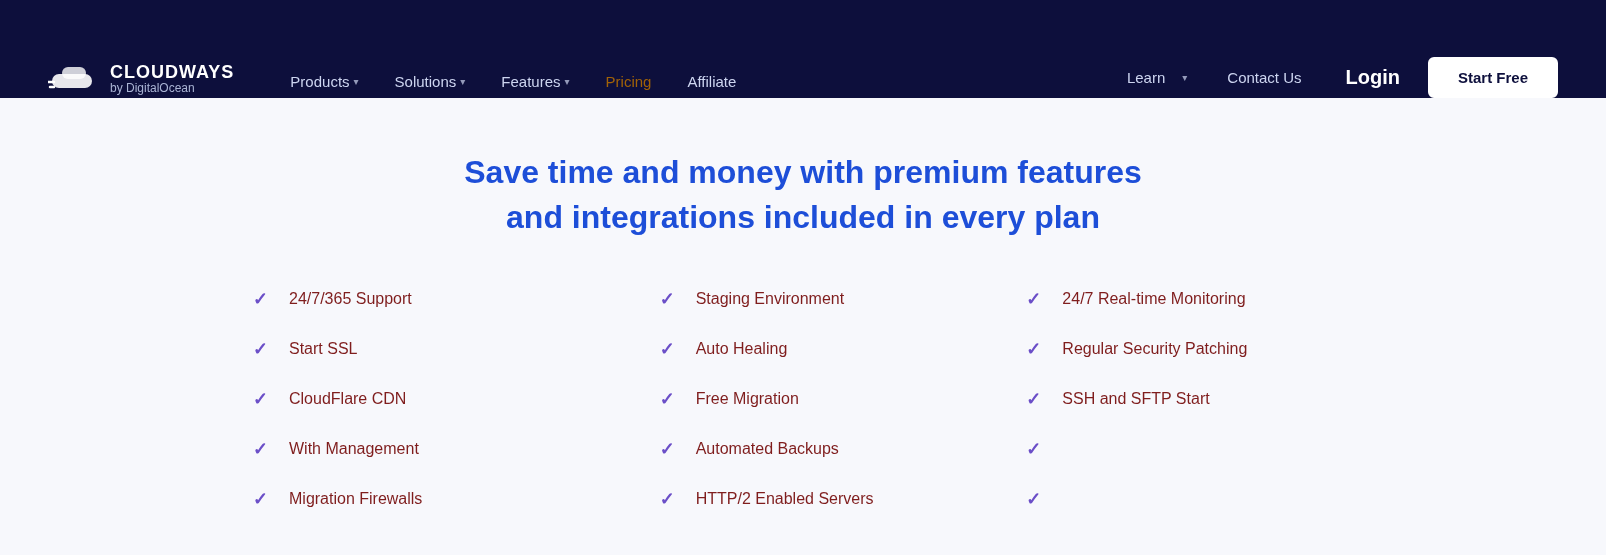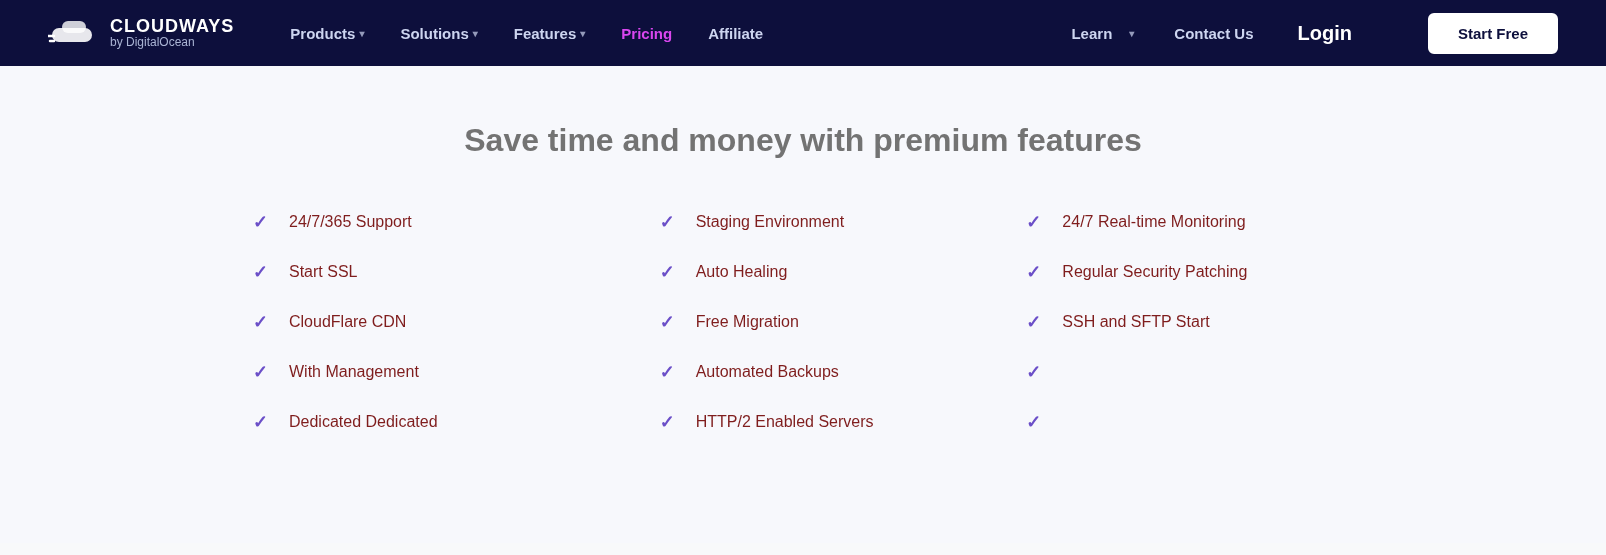--- a/index.html
+++ b/index.html
@@ -2,23 +2,23 @@
 <html><head>
   <meta charset="utf-8">
   <style>
     * { margin: 0; padding: 0; box-sizing: border-box; }
     body { font-family: -apple-system, BlinkMacSystemFont, 'Segoe UI', sans-serif; background: #f8f9fa; }
 
     
     nav {
       background: #0d0f3c;
       display: flex;
-      align-items: center;
+      align-items: flex-end;
       padding: 0 48px;
-      height: 66px;
+      height: 98px;
       gap: 0;
     }
     .nav-logo {
       display: flex;
       align-items: center;
       gap: 10px;
       margin-right: 40px;
       text-decoration: none;
     }
     .logo-icon {
@@ -43,34 +43,34 @@
     }
     .nav-links {
       display: flex;
       align-items: center;
       gap: 4px;
       flex: 1;
     }
     .nav-item {
       color: #cdd5f0;
       font-size: 15px;
-      font-weight: 700;
+      font-weight: 400;
       padding: 8px 16px;
       cursor: pointer;
       display: flex;
       align-items: center;
       gap: 4px;
       white-space: nowrap;
       text-decoration: none;
     }
     .nav-item .chevron {
       font-size: 10px;
       opacity: 0.7;
     }
-    .nav-item.active { color: #d946ef; }
+    .nav-item.active { color: #a16207; }
     .nav-right {
       display: flex;
       align-items: center;
       gap: 8px;
       margin-left: auto;
     }
     .nav-right .nav-item { color: #cdd5f0; gap: 17px; }
     .btn-login {
       color: #ffffff;
       font-size: 20px;
@@ -83,38 +83,37 @@
     .btn-start {
       color: #0d0f3c;
       background: #ffffff;
       border: 2px solid #ffffff;
       border-radius: 6px;
       font-size: 15px;
       font-weight: 700;
       padding: 10px 28px;
       cursor: pointer;
       white-space: nowrap;
-      margin-left: 48px;
     }
 
     
     .main-content {
       background: #f7f8fc;
       min-height: 477px;
       display: flex;
       flex-direction: column;
       align-items: center;
       padding: 52px 80px 60px;
     }
     .headline {
       text-align: center;
       margin-bottom: 48px;
     }
     .headline h2 {
-      color: #737373;
+      color: #1d4ed8;
       font-size: 32px;
       font-weight: 800;
       line-height: 1.4;
     }
     .features-grid {
       display: grid;
       grid-template-columns: repeat(3, 1fr);
       gap: 0;
       width: 100%;
       max-width: 1100px;
@@ -194,20 +193,21 @@
     </a>
     <button class="btn-login">Login</button>
     <button class="btn-start">Start Free</button>
   </div>
 </nav>
 
 <main class="main-content">
   <div class="headline">
     <h2>
       <span>Save time and money with premium features</span><br>
+      <span>and integrations included in every plan</span>
     </h2>
   </div>
 
   <div class="features-grid">
 
     <div class="feature-col">
       <div class="feature-item">
         <span class="check-icon">✓</span>
         <span class="feature-label">24/7/365 Support</span>
       </div>
@@ -218,21 +218,21 @@
       <div class="feature-item">
         <span class="check-icon">✓</span>
         <span class="feature-label">CloudFlare CDN</span>
       </div>
       <div class="feature-item">
         <span class="check-icon">✓</span>
         <span class="feature-label">With Management</span>
       </div>
       <div class="feature-item">
         <span class="check-icon">✓</span>
-        <span class="feature-label">Dedicated Dedicated</span>
+        <span class="feature-label">Migration Firewalls</span>
       </div>
     </div>
 
     <div class="feature-col">
       <div class="feature-item">
         <span class="check-icon">✓</span>
         <span class="feature-label">Staging Environment</span>
       </div>
       <div class="feature-item">
         <span class="check-icon">✓</span>

